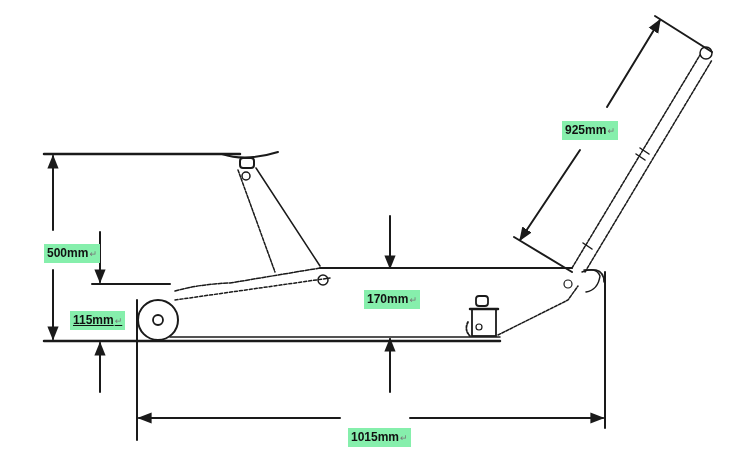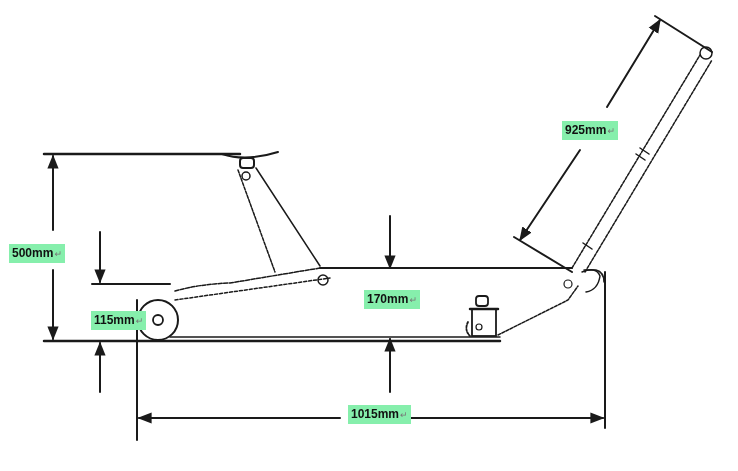--- a/index.html
+++ b/index.html
@@ -103,28 +103,28 @@
     <g stroke-width="1.5">
       <line x1="572" y1="268" x2="700" y2="55" stroke-dasharray="3 1.5"></line>
       <line x1="585" y1="272" x2="712" y2="60" stroke-dasharray="3 1.5"></line>
       <circle cx="706" cy="53" r="6"></circle>
       <line x1="636" y1="154" x2="645" y2="160"></line>
       <line x1="640" y1="148" x2="649" y2="154"></line>
       <line x1="583" y1="243" x2="592" y2="249"></line>
     </g>
   </svg>
 
-  <div class="label" style="left:9px; top:244px;">
+  <div class="label" style="left:44px; top:244px;">
     <span>500mm</span><span class="ret">↵</span>
   </div>
-  <div class="label" style="left:91px; top:311px;">
+  <div class="label" style="left:70px; top:311px;text-decoration:underline;">
     <span>115mm</span><span class="ret">↵</span>
   </div>
   <div class="label" style="left:364px; top:290px;">
     <span>170mm</span><span class="ret">↵</span>
   </div>
-  <div class="label" style="left:348px; top:405px;">
+  <div class="label" style="left:348px; top:428px;">
     <span>1015mm</span><span class="ret">↵</span>
   </div>
   <div class="label" style="left:562px; top:121px;">
     <span>925mm</span><span class="ret">↵</span>
   </div>
 </div>
 
 </body></html>

